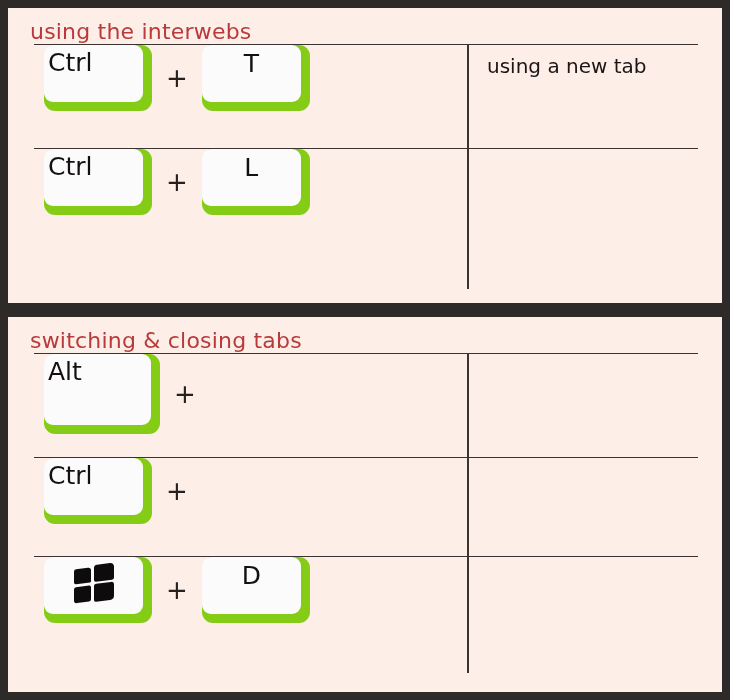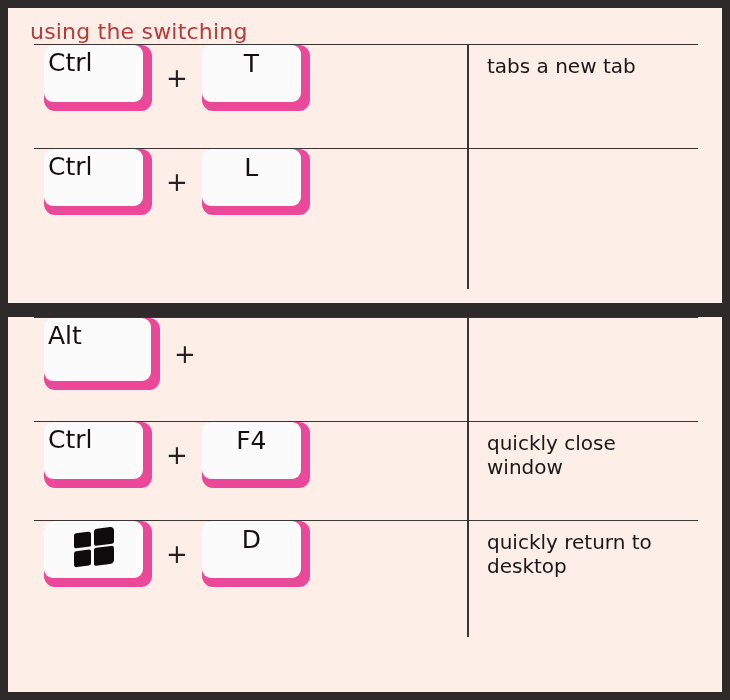--- a/index.html
+++ b/index.html
@@ -82,21 +82,21 @@
     font-weight: 400;
     line-height: 1;
     padding: 0 14px;
     font-family: "DejaVu Sans", sans-serif;
     user-select: none;
   }
 
   
   .key {
     position: relative;
-    background: #ec4899;
+    background: #84cc16;
     border-radius: 11px;
     box-sizing: border-box;
     flex: none;
   }
   .key .face {
     position: absolute;
     left: 0;
     top: 0;
     right: 9px;
     bottom: 9px;
@@ -118,21 +118,21 @@
   .key.center .face {
     align-items: flex-start;
     justify-content: center;
   }
   .key.center .cap {
     padding: 6px 0 0 0;
   }
 
   
   .key.k-std  { width: 108px; height: 66px; }
-  .key.k-big  { width: 116px; height: 72px; }
+  .key.k-big  { width: 116px; height: 80px; }
 
   
   .key .winlogo {
     width: 40px;
     height: 36px;
     position: relative;
     margin: 8px auto 0 auto;
     transform: skewY(-7deg);
   }
   .key .winlogo i {
@@ -173,39 +173,39 @@
 
   .panel.top .vdivider { height: 245px; }
   .panel.bottom .vdivider { height: 320px; }
 </style>
 </head>
 <body>
 
 <div class="sheet">
 
   <section class="panel top">
-    <div class="panel-title">using the switching</div>
+    <div class="panel-title">using the interwebs</div>
     <div class="rows">
       <div class="vdivider"></div>
 
       <div class="row r0">
         <div class="combo">
           <div class="key k-std">
             <div class="face">
               <span class="cap">Ctrl</span>
             </div>
           </div>
           <span class="plus">+</span>
           <div class="key k-std center">
             <div class="face">
               <span class="cap">T</span>
             </div>
           </div>
         </div>
-        <div class="desc">tabs a new tab</div>
+        <div class="desc">using a new tab</div>
       </div>
 
       <div class="row r1">
         <div class="combo">
           <div class="key k-std">
             <div class="face">
               <span class="cap">Ctrl</span>
             </div>
           </div>
           <span class="plus">+</span>
@@ -216,20 +216,21 @@
           </div>
         </div>
       </div>
 
     </div>
   </section>
 
   <div class="spacer"></div>
 
   <section class="panel bottom">
+    <div class="panel-title">switching &amp; closing tabs</div>
     <div class="rows">
       <div class="vdivider"></div>
 
       <div class="row r0">
         <div class="combo">
           <div class="key k-big">
             <div class="face">
               <span class="cap">Alt</span>
             </div>
           </div>
@@ -238,27 +239,21 @@
       </div>
 
       <div class="row r1">
         <div class="combo">
           <div class="key k-std">
             <div class="face">
               <span class="cap">Ctrl</span>
             </div>
           </div>
           <span class="plus">+</span>
-          <div class="key k-std center">
-            <div class="face">
-              <span class="cap">F4</span>
-            </div>
-          </div>
-        </div>
-        <div class="desc">quickly close<br>window</div>
+        </div>
       </div>
 
       <div class="row r2">
         <div class="combo">
           <div class="key k-std center">
             <div class="face">
               <span class="winlogo">
                 <i class="p1"></i>
                   <i class="p2"></i>
                   <i class="p3"></i>
@@ -266,19 +261,18 @@
               </span>
             </div>
           </div>
           <span class="plus">+</span>
           <div class="key k-std center">
             <div class="face">
               <span class="cap">D</span>
             </div>
           </div>
         </div>
-        <div class="desc">quickly return to<br>desktop</div>
       </div>
 
     </div>
   </section>
 
 </div>
 
 </body></html>

